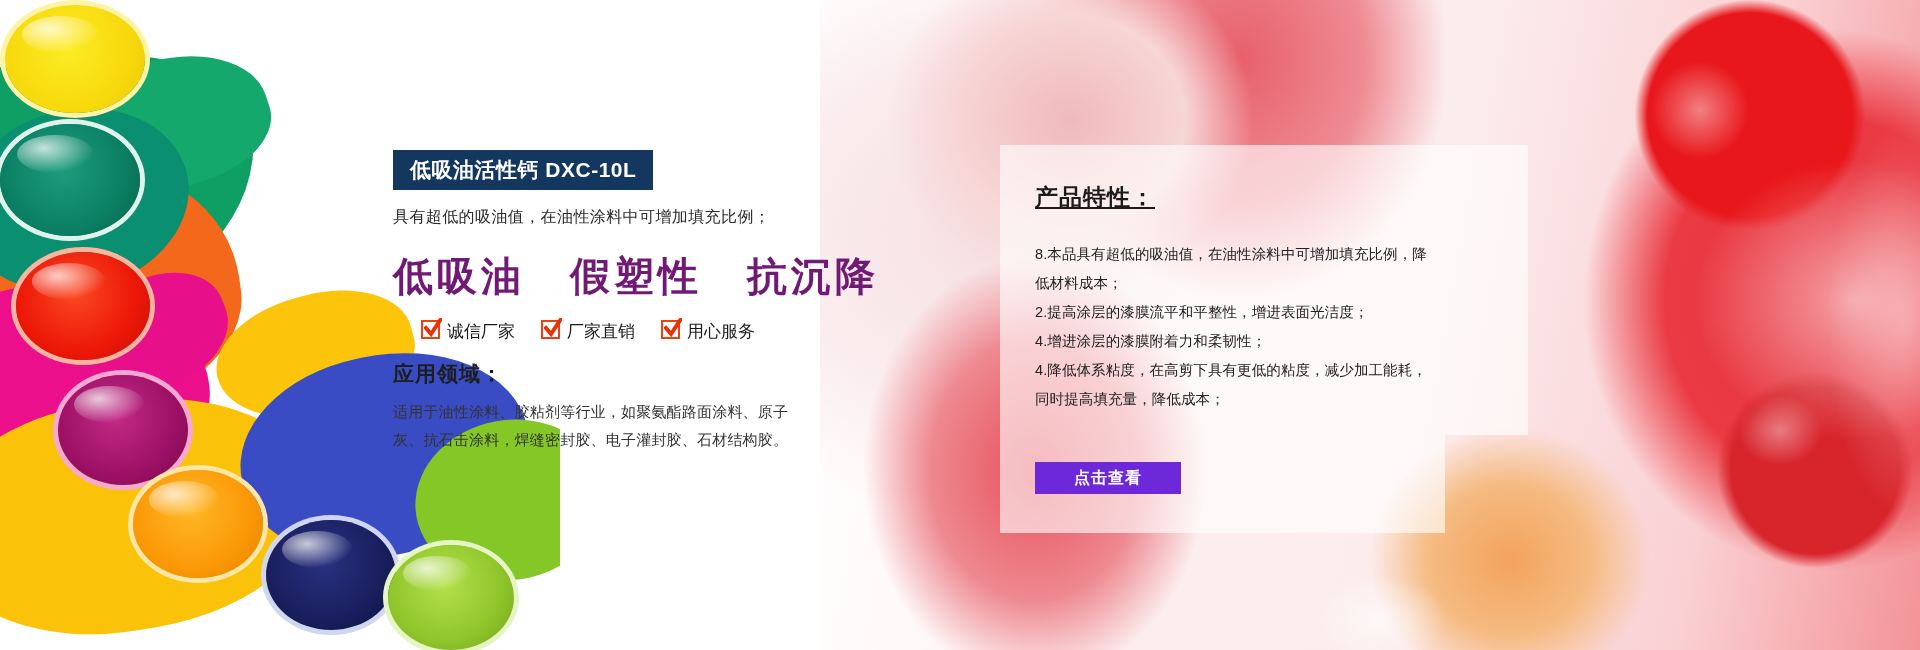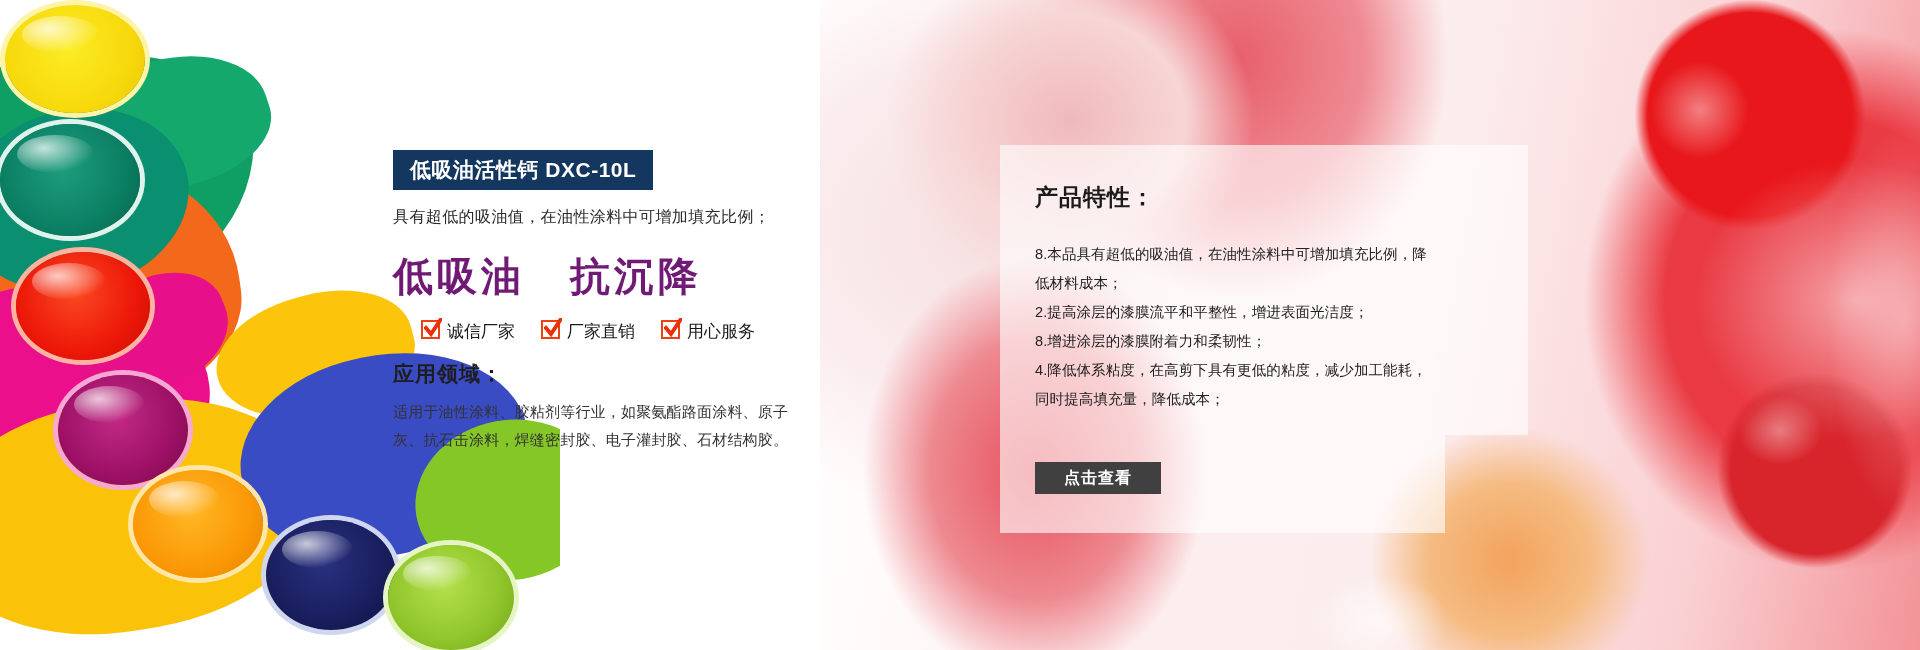--- a/index.html
+++ b/index.html
@@ -121,32 +121,32 @@
     background:rgba(255,255,255,.62);
   }
   .panel-extend {
     position:absolute; left:1000px; top:435px;
     width:445px; height:98px;
     background:rgba(255,255,255,.62);
   }
 
   .panel-title {
     position:absolute; left:1035px; top:182px;
-    font-size:23px; font-weight:bold; color:#1b1b1b; letter-spacing:1px;
+    font-size:23px; font-weight:bold; color:#1b1b1b; letter-spacing:1px;text-decoration:underline;
   }
   .panel-list {
     position:absolute; left:1035px; top:240px; width:400px;
     font-size:14.5px; color:#222222; line-height:29px; letter-spacing:.1px;
   }
   .panel-list li { list-style:none; }
 
   .cta {
     position:absolute; left:1035px; top:462px;
-    width:126px; height:32px;
-    background:#404040;
+    width:146px; height:32px;
+    background:#6d28d9;
     color:#ffffff;
     font-size:16px; font-weight:bold; letter-spacing:1px;
     border:none; cursor:pointer;
     display:flex; align-items:center; justify-content:center;
   }
 </style>
 </head>
 <body>
 
 <div id="banner">
@@ -176,20 +176,21 @@
   </div>
 
   <div class="left-content">
 
     <div class="title-badge">低吸油活性钙 DXC-10L</div>
 
     <div class="subtitle">具有超低的吸油值，在油性涂料中可增加填充比例；</div>
 
     <div class="headline">
       <span>低吸油</span>
+      <span>假塑性</span>
       <span>抗沉降</span>
     </div>
 
     <div class="features">
       <div class="feature">
         <span class="cbox">
           <svg width="18" height="22" viewBox="0 0 18 22" aria-hidden="true">
             <path d="M2 10 L7 16 L17 1" fill="none" stroke="#e8300b" stroke-width="4" stroke-linecap="square" stroke-linejoin="miter"></path>
           </svg>
         </span>
@@ -218,19 +219,19 @@
   </div>
 
   <div class="panel"></div>
   <div class="panel-extend"></div>
 
   <div class="panel-title">产品特性：</div>
 
   <ul class="panel-list">
     <li>8.本品具有超低的吸油值，在油性涂料中可增加填充比例，降低材料成本；</li>
     <li>2.提高涂层的漆膜流平和平整性，增进表面光洁度；</li>
-    <li>8.增进涂层的漆膜附着力和柔韧性；</li>
+    <li>4.增进涂层的漆膜附着力和柔韧性；</li>
     <li>4.降低体系粘度，在高剪下具有更低的粘度，减少加工能耗，同时提高填充量，降低成本；</li>
   </ul>
 
   <button class="cta">点击查看</button>
 
 </div>
 
 </body></html>

